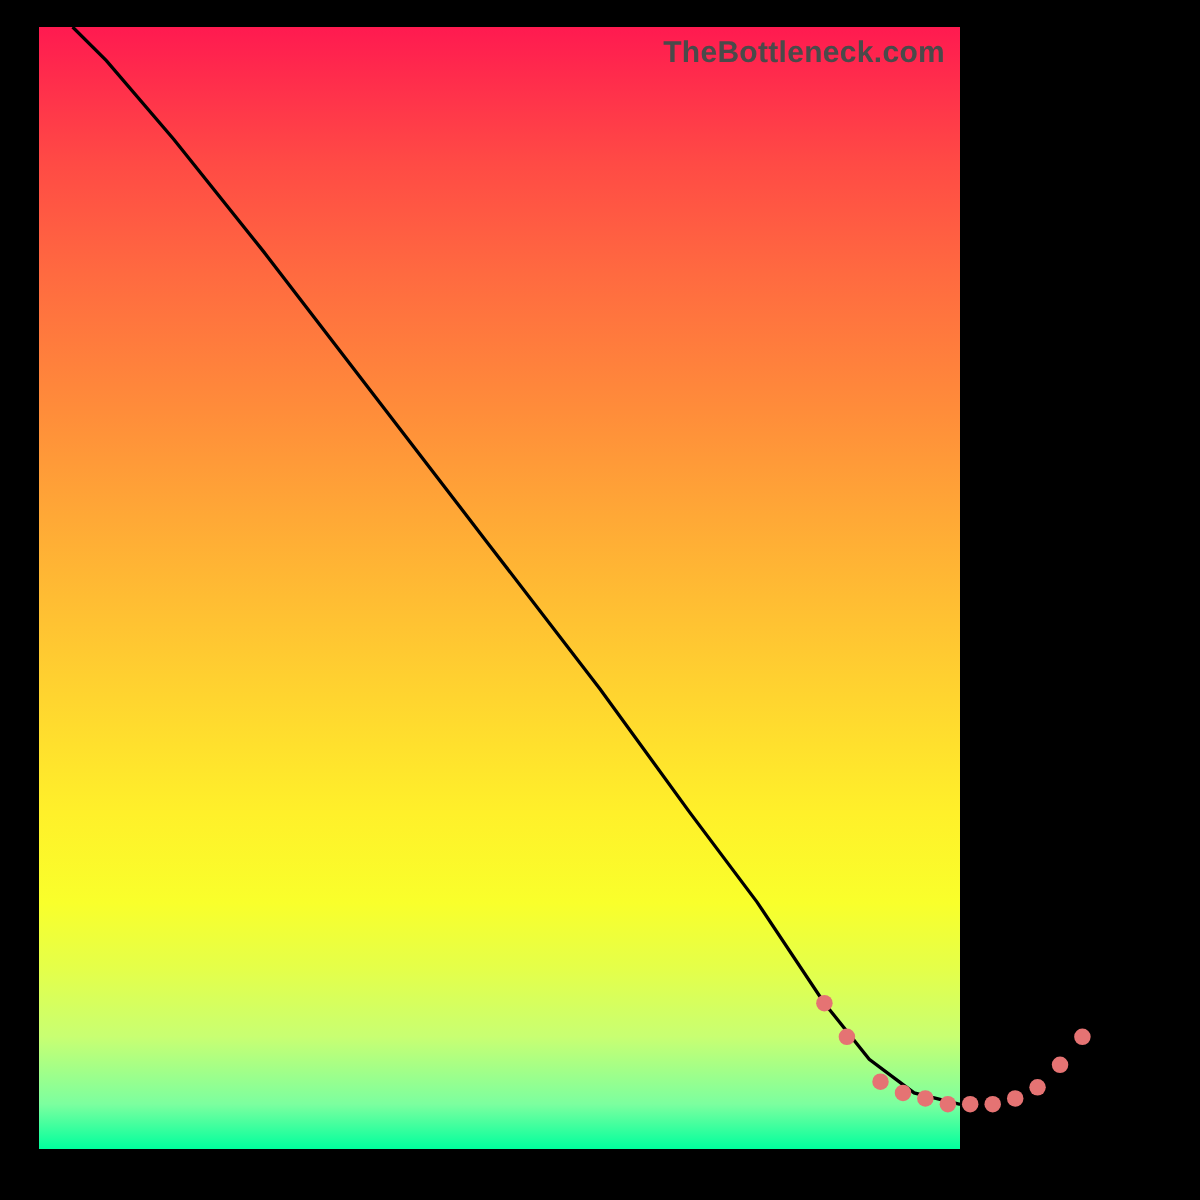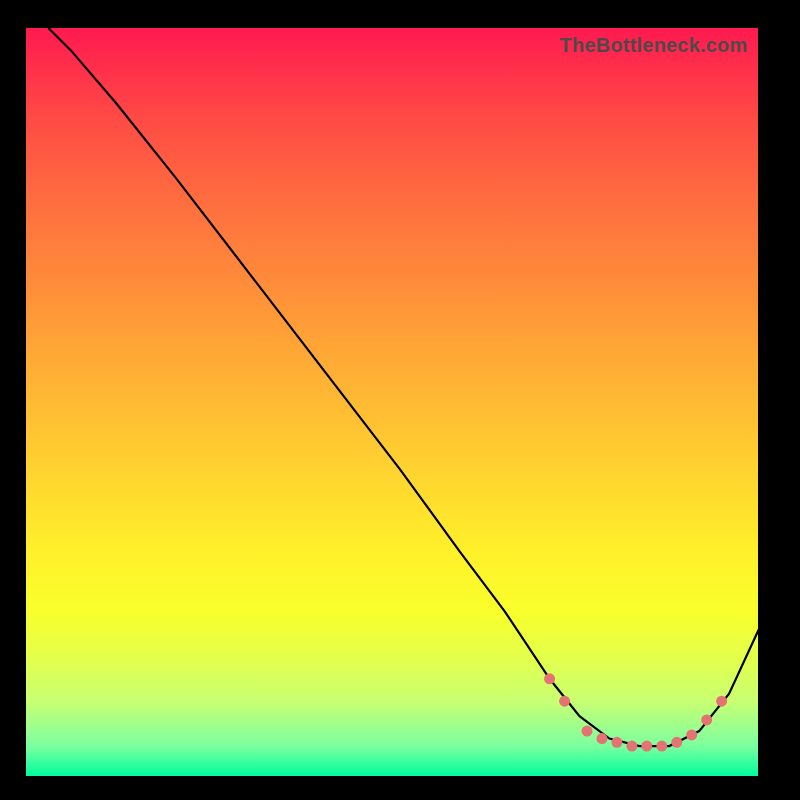--- a/index.html
+++ b/index.html
@@ -13,22 +13,22 @@
   }
   .chart-wrap {
     position: relative;
     width: 800px;
     height: 800px;
     background: #000;
   }
   .plot-area {
     position: absolute;
     left: 26px;
-    top: 28px;
-    width: 732px;
+    top: 18px;
+    width: 614px;
     height: 748px;
     background: linear-gradient(to bottom,
       #ff1a50 0%,
       #ff4a45 12%,
       #ff6a40 22%,
       #ff8c3a 34%,
       #ffaf35 46%,
       #ffd030 58%,
       #fff02a 70%,
       #f9ff2b 78%,

